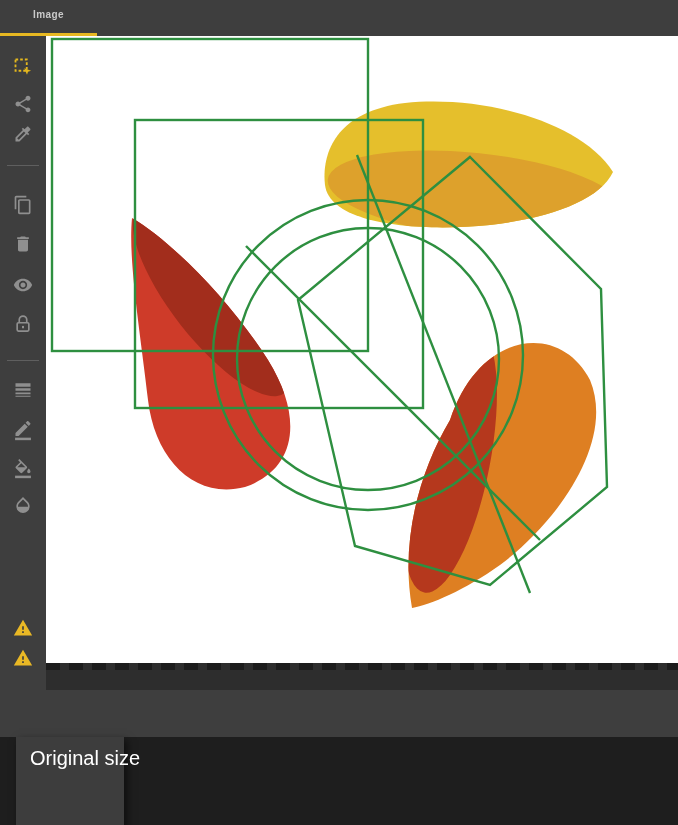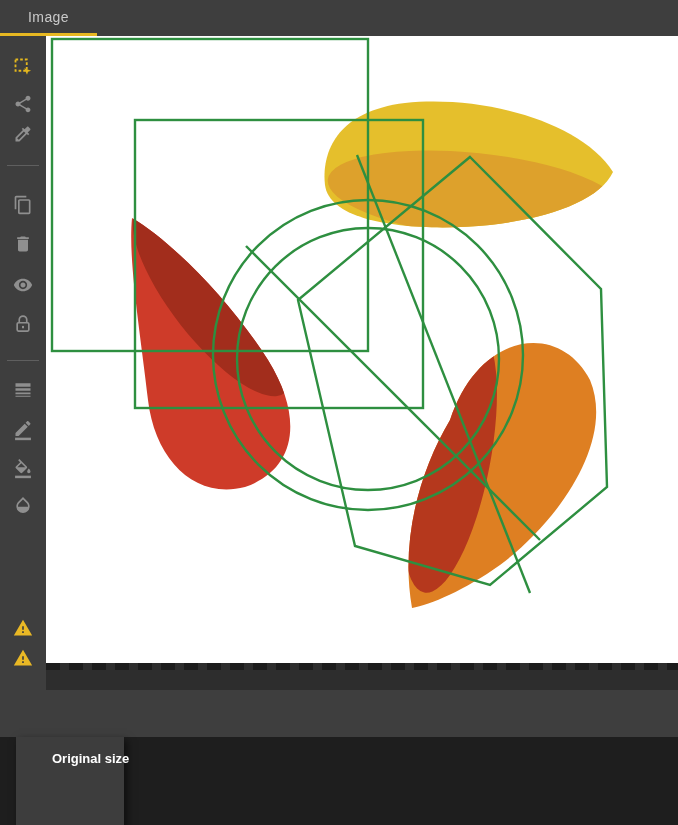--- a/index.html
+++ b/index.html
@@ -3,22 +3,22 @@
 <meta charset="utf-8">
 <style>
   * { margin:0; padding:0; box-sizing:border-box; }
   html,body { width:678px; height:825px; overflow:hidden; background:#1f1f1f;
               font-family:"Liberation Sans", sans-serif; }
   #app { position:relative; width:678px; height:825px; background:#1f1f1f; overflow:hidden; }
 
   
   #topbar { position:absolute; left:0; top:0; width:678px; height:36px; background:#3e3e3e; }
   .tab { position:absolute; left:0; top:0; width:97px; height:36px; }
-  .tab-label { position:absolute; width:100%; text-align:center; top:9px; font-size:14px;
-               letter-spacing:.4px; color:#c9c9c9; }
+  .tab-label { position:absolute; width:100%; text-align:center; top:9px; font-size:10px;
+               letter-spacing:.4px; color:#c9c9c9;font-weight:bold; }
   .tab-underline { position:absolute; left:0; bottom:0; width:100%; height:3px; background:#e7b822; }
 
   
   #sidebar { position:absolute; left:0; top:36px; width:46px; height:654px; background:#3e3e3e; }
   .sb-icon { position:absolute; left:13px; width:20px; height:20px; color:#8f8f8f; cursor:pointer; }
   .sb-icon svg { width:20px; height:20px; display:block; }
   .sb-icon.active { color:#e3b71e; }
   .sb-divider { position:absolute; left:7px; width:32px; height:1px; background:#5f5f5f; }
 
   
@@ -30,21 +30,21 @@
   #strip .dashes { position:absolute; left:0; top:0; width:100%; height:7px;
     background:repeating-linear-gradient(90deg,#1c1c1c 0 14px,#2d2d2d 14px 23px); }
 
   
   #statusbar { position:absolute; left:0; top:690px; width:678px; height:47px; background:#3e3e3e; color:#f2f2f2; }
 
   
   #bottom { position:absolute; left:0; top:737px; width:678px; height:88px; background:#1e1e1e; }
   #context-menu { position:absolute; left:16px; top:737px; width:108px; height:96px; background:#3d3d3d;
                   box-shadow:3px 3px 8px rgba(0,0,0,.55); }
-  .menu-item { height:43px; line-height:43px; padding-left:36px; font-size:13px; font-weight:700;
+  .menu-item { height:43px; line-height:43px; padding-left:14px; font-size:20px; font-weight:400;
                color:#ffffff; white-space:nowrap; cursor:pointer; }
   .menu-item.dim { color:#8f7c2e; }
 </style>
 </head>
 <body>
 
 <div id="app">
 
   <div id="topbar">
     <div class="tab">

